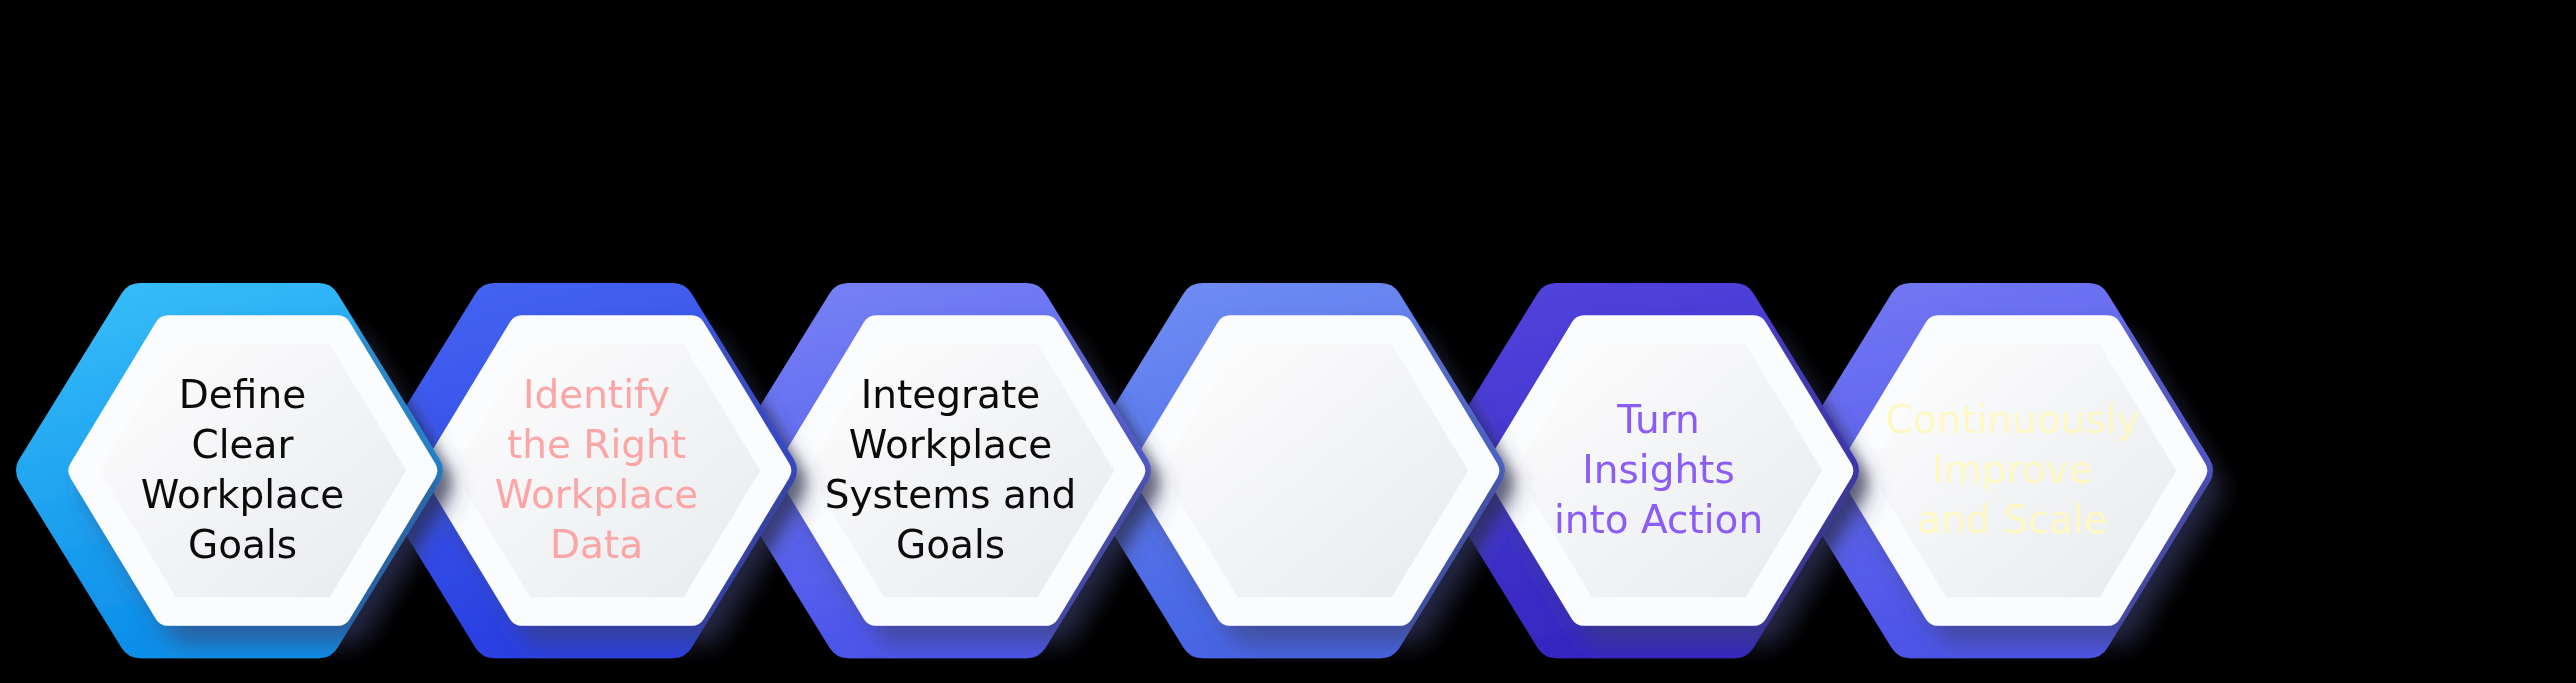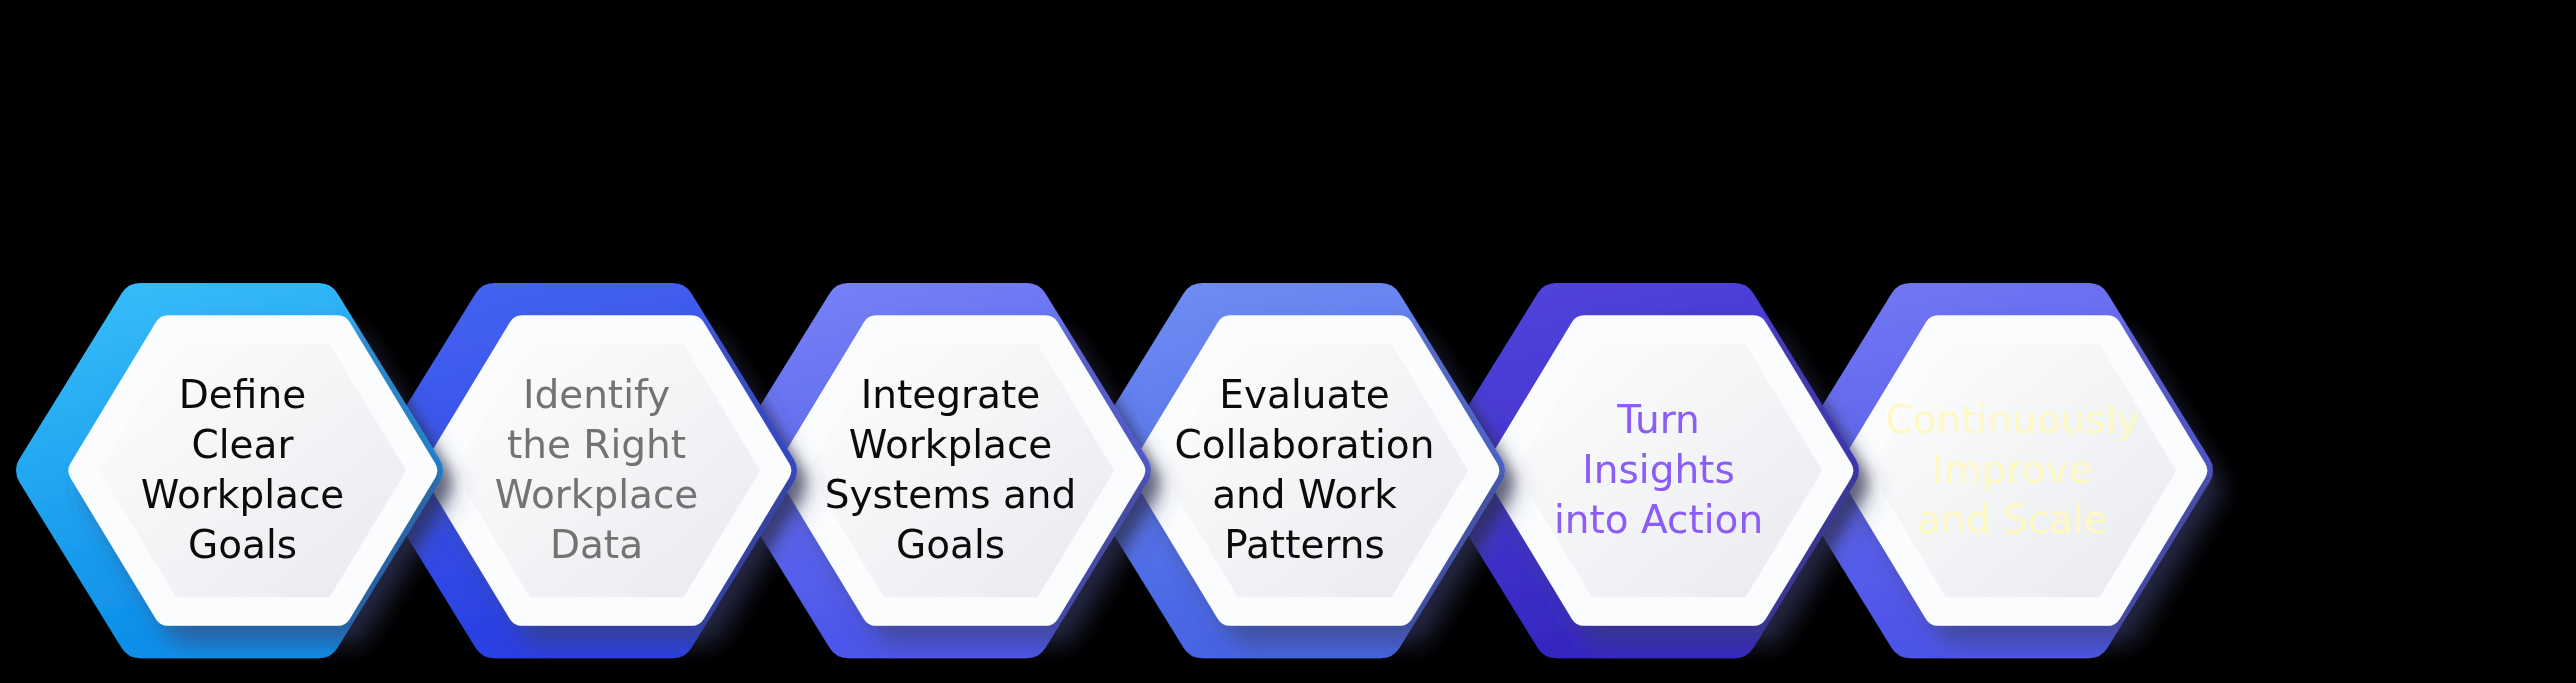--- a/index.html
+++ b/index.html
@@ -116,21 +116,21 @@
 Clear
 Workplace
 Goals</div>
   </div>
 
   <div class="step">
     <svg class="hex" width="427" height="401" viewBox="0 0 660 620">
       <polygon filter="url(#ringShadow)" points="34,290 192,34 468,34 626,290 468,546 192,546" fill="url(#ringGrad1)" stroke="url(#ringGrad1)" stroke-width="68" stroke-linejoin="round"></polygon>
       <polygon filter="url(#faceShadow)" points="103,290 235,72 497,72 629,290 497,508 235,508" fill="url(#faceGrad)" stroke="#fbfcfe" stroke-width="44" stroke-linejoin="round"></polygon>
     </svg>
-    <div class="step-label" style="color: #737373;">Identify
+    <div class="step-label" style="color: #fca5a5;">Identify
 the Right
 Workplace
 Data</div>
   </div>
 
   <div class="step">
     <svg class="hex" width="427" height="401" viewBox="0 0 660 620">
       <polygon filter="url(#ringShadow)" points="34,290 192,34 468,34 626,290 468,546 192,546" fill="url(#ringGrad2)" stroke="url(#ringGrad2)" stroke-width="68" stroke-linejoin="round"></polygon>
       <polygon filter="url(#faceShadow)" points="103,290 235,72 497,72 629,290 497,508 235,508" fill="url(#faceGrad)" stroke="#fbfcfe" stroke-width="44" stroke-linejoin="round"></polygon>
     </svg>
@@ -139,24 +139,20 @@
 Systems and
 Goals</div>
   </div>
 
 
   <div class="step">
     <svg class="hex" width="427" height="401" viewBox="0 0 660 620">
       <polygon filter="url(#ringShadow)" points="34,290 192,34 468,34 626,290 468,546 192,546" fill="url(#ringGrad4)" stroke="url(#ringGrad4)" stroke-width="68" stroke-linejoin="round"></polygon>
       <polygon filter="url(#faceShadow)" points="103,290 235,72 497,72 629,290 497,508 235,508" fill="url(#faceGrad)" stroke="#fbfcfe" stroke-width="44" stroke-linejoin="round"></polygon>
     </svg>
-    <div class="step-label" style="color: rgb(11, 11, 11);">Evaluate
-Collaboration
-and Work
-Patterns</div>
   </div>
 
   <div class="step">
     <svg class="hex" width="427" height="401" viewBox="0 0 660 620">
       <polygon filter="url(#ringShadow)" points="34,290 192,34 468,34 626,290 468,546 192,546" fill="url(#ringGrad5)" stroke="url(#ringGrad5)" stroke-width="68" stroke-linejoin="round"></polygon>
       <polygon filter="url(#faceShadow)" points="103,290 235,72 497,72 629,290 497,508 235,508" fill="url(#faceGrad)" stroke="#fbfcfe" stroke-width="44" stroke-linejoin="round"></polygon>
     </svg>
     <div class="step-label" style="color: #8b5cf6;">Turn
 Insights
 into Action</div>

